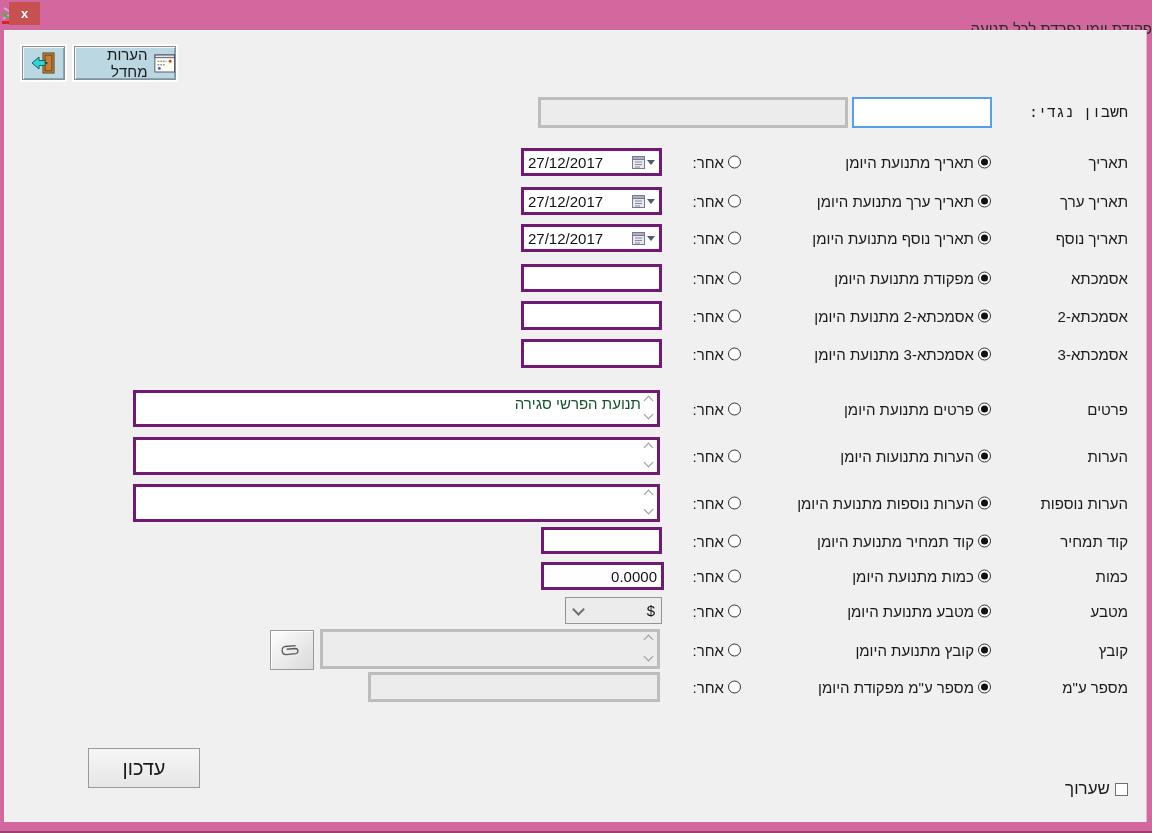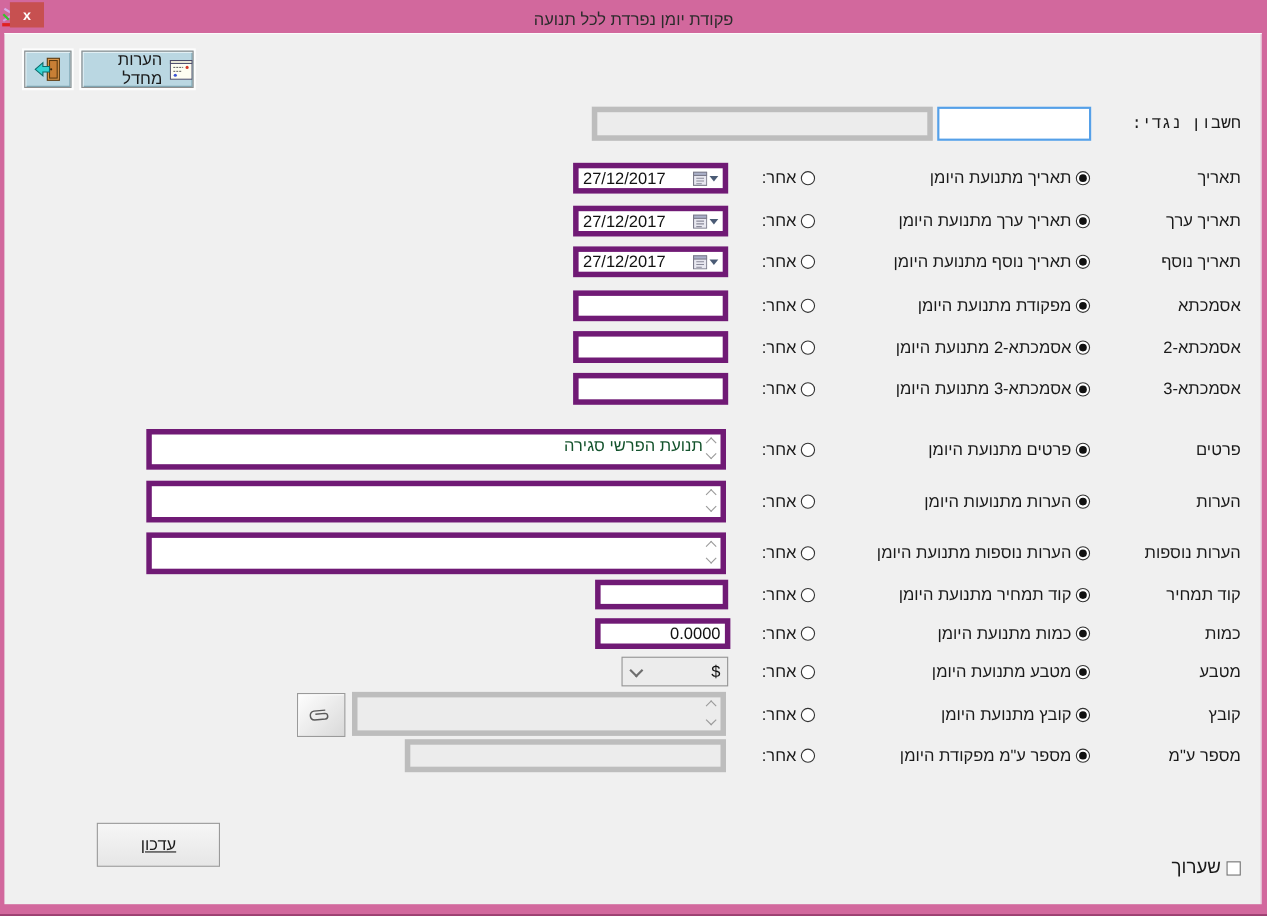--- a/index.html
+++ b/index.html
@@ -15,22 +15,22 @@
     border-bottom:2px solid #9c4071;
     box-sizing:border-box;
     overflow:hidden;
     direction:rtl;
   }
   
   .titlebar{
     position:absolute;top:0;left:0;right:0;height:30px;
   }
   .title{
-    position:absolute;left:0;right:0;top:4px;line-height:30px;
-    text-align:center;font-size:15px;color:#2b2b2b;
+    position:absolute;left:0;right:0;top:14px;line-height:30px;
+    font-size:15px;color:#2b2b2b;
   }
   .app-logo{position:absolute;right:1126px;left:8px;top:5px;width:26px;height:20px;}
   .close-btn{
     position:absolute;top:2px;left:9px;width:31px;height:23px;
     background:#c75050;color:#fff;font-size:13px;font-weight:bold;
     display:flex;align-items:center;justify-content:center;
     font-family:"Liberation Sans",sans-serif;cursor:pointer;
   }
   
   .client{
@@ -67,21 +67,21 @@
     width:13px;height:13px;border:1px solid #333;border-radius:50%;
     background:#fff;box-sizing:border-box;flex:0 0 auto;position:relative;
   }
   .radio.checked::after{
     content:"";position:absolute;left:2px;top:2px;width:7px;height:7px;
     border-radius:50%;background:#111;
   }
   
   .field{
     position:absolute;top:0;box-sizing:border-box;background:#fff;
-    border:5px solid #701a75;font-size:15px;color:#111;
+    border:3px solid #701a75;font-size:15px;color:#111;
   }
   .field.disabled{background:#ececec;border-color:#bdbdbd;}
   .datefield{display:flex;align-items:center;direction:ltr;padding:0 4px;}
   .datefield .val{flex:1;text-align:left;font-size:15px;}
   .datefield .calwrap{display:flex;align-items:center;gap:2px;}
   .caret{width:0;height:0;border-left:4px solid transparent;border-right:4px solid transparent;border-top:5px solid #4a5b75;}
   .num-val{position:absolute;right:4px;top:50%;transform:translateY(-50%);font-size:15px;direction:ltr;}
   .chev{position:absolute;width:6px;height:6px;border-left:1px solid #9a9a9a;border-top:1px solid #9a9a9a;}
   .chev.up{transform:rotate(45deg);top:4px;right:5px;}
   .chev.down{transform:rotate(225deg);bottom:6px;right:5px;}
@@ -98,22 +98,22 @@
     box-shadow:inset 1px 1px 0 #fff;
     display:flex;align-items:center;justify-content:center;
   }
   
   .focusfield{border:2px solid #55a0e8;}
   
   .update-btn{
     position:absolute;left:88px;top:748px;width:110px;height:38px;
     background:linear-gradient(#f6f6f6,#e6e6e6);
     border:1px solid #9a9a9a;
-    font-size:15px;color:#1a1a1a;
-    display:flex;align-items:center;justify-content:center;cursor:pointer;text-decoration:underline;
+    font-size:20px;color:#1a1a1a;
+    display:flex;align-items:center;justify-content:center;cursor:pointer;
   }
   
   .chk-row{position:absolute;right:24px;top:779px;display:flex;align-items:center;gap:5px;cursor:pointer;}
   .chk-box{width:13px;height:13px;background:#fff;border:1px solid #707070;box-sizing:border-box;}
   .chk-label{font-size:17px;color:#1a1a1a;}
 </style>
 </head>
 <body>
 
 <div class="window">

